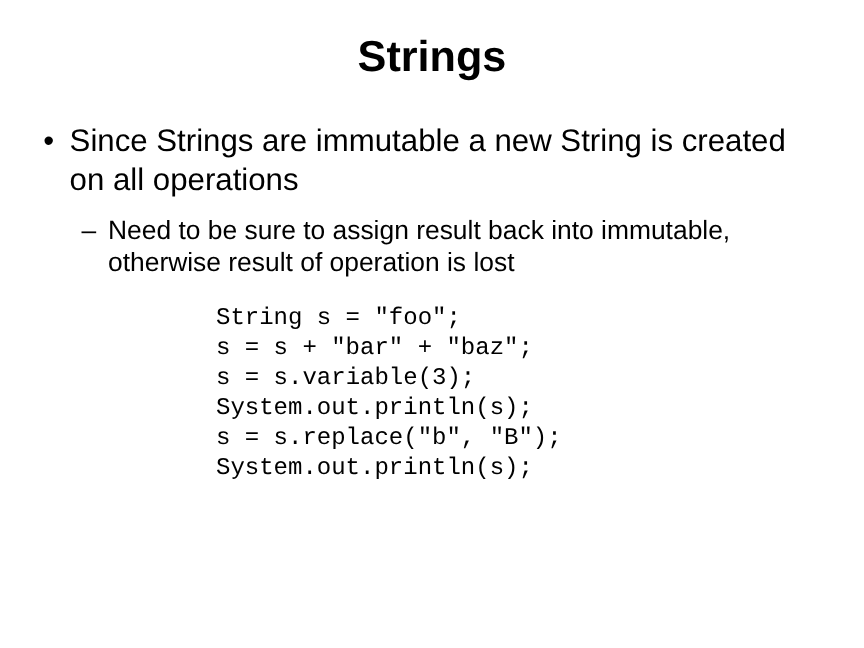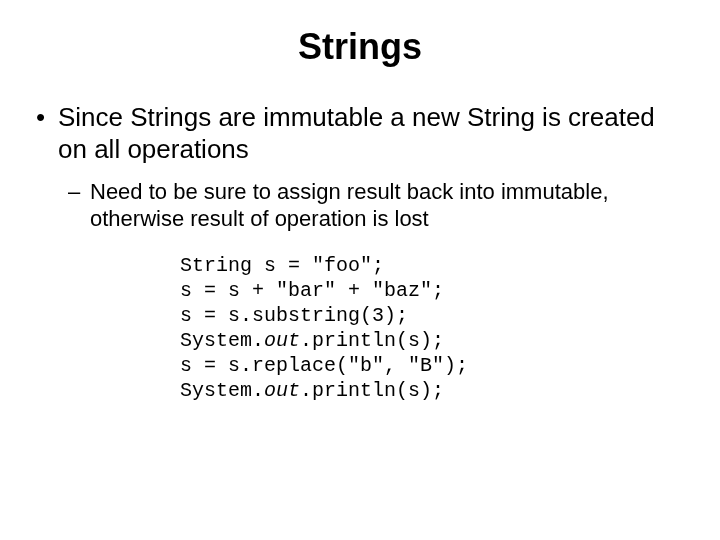--- a/index.html
+++ b/index.html
@@ -10,39 +10,39 @@
   .bullet-l1 .dot { width: 22px; flex: 0 0 22px; text-align: left; }
   .bullet-l2 { display: flex; font-size: 22px; line-height: 1.22; margin-left: 38px; margin-bottom: 20px; }
   .bullet-l2 .dash { width: 22px; flex: 0 0 22px; text-align: left; }
   .code-block {
     font-family: "Courier New", Courier, monospace;
     font-size: 20px;
     line-height: 1.25;
     white-space: pre;
     margin-left: 150px;
   }
-  .code-block .italic { font-style: italic; }
+  .code-block .italic { }
 </style>
 </head>
 <body>
 
 <div class="slide">
 
   <h1 class="title">Strings</h1>
 
   <div class="bullet-l1">
     <span class="dot">•</span>
     <span>Since Strings are immutable a new String is created on all operations</span>
   </div>
 
   <div class="bullet-l2">
     <span class="dash">–</span>
     <span>Need to be sure to assign result back into immutable, otherwise result of operation is lost</span>
   </div>
 
   <div class="code-block"><span>String s = "foo";</span>
 <span>s = s + "bar" + "baz";</span>
-<span>s = s.</span><span>substring</span><span>(3);</span>
+<span>s = s.</span><span>variable</span><span>(3);</span>
 <span>System.</span><span class="italic">out</span><span>.println(s);</span>
 <span>s = s.replace("b", "B");</span>
 <span>System.</span><span class="italic">out</span><span>.println(s);</span></div>
 
 </div>
 
 </body></html>

